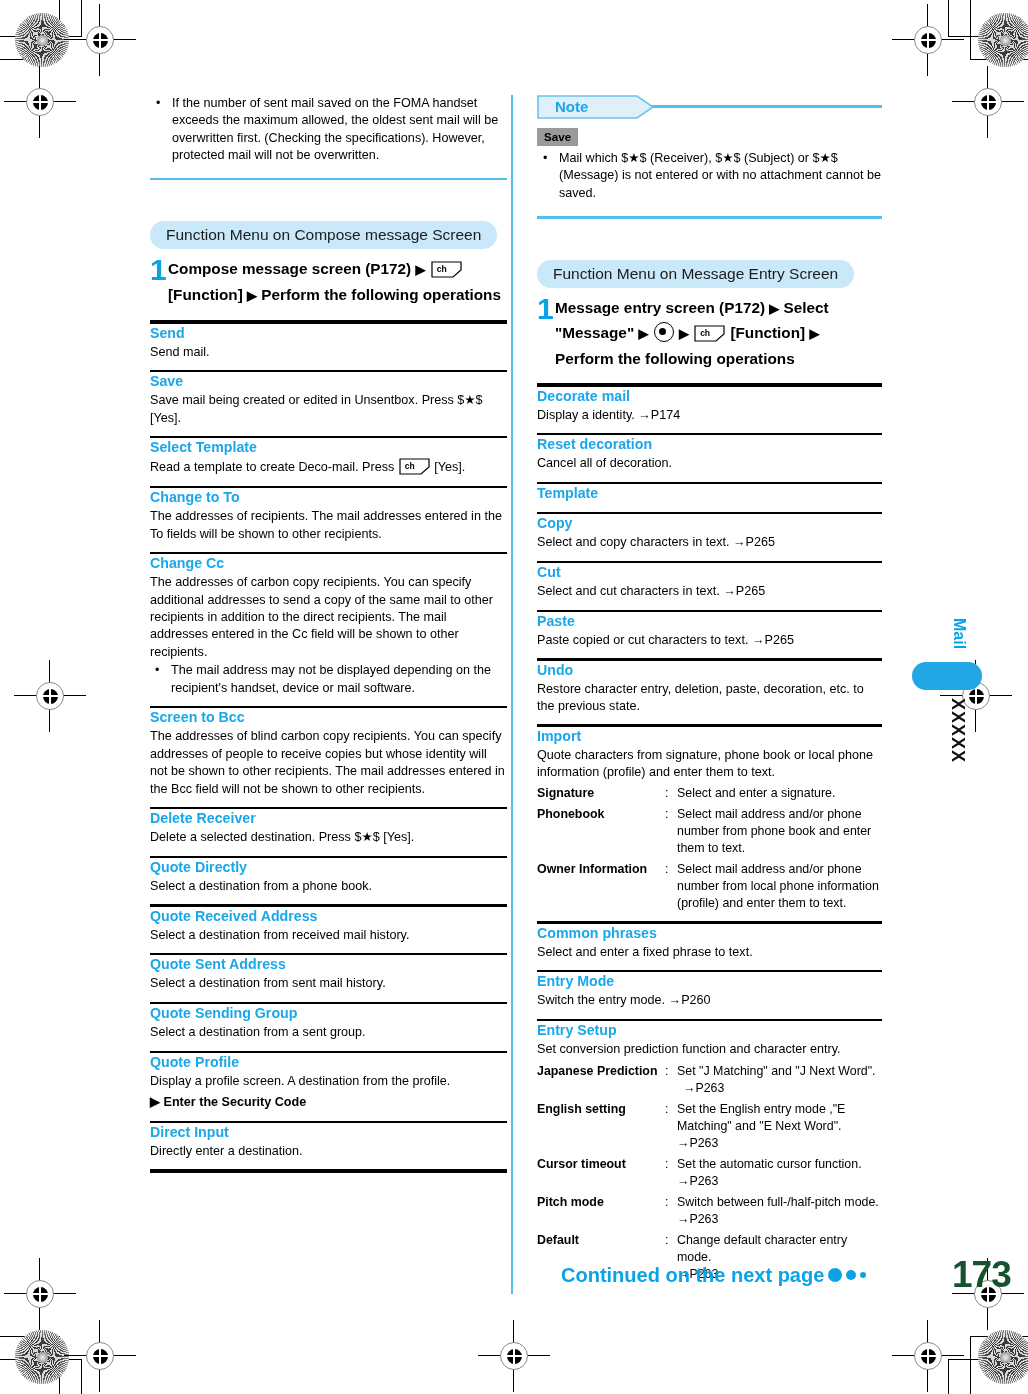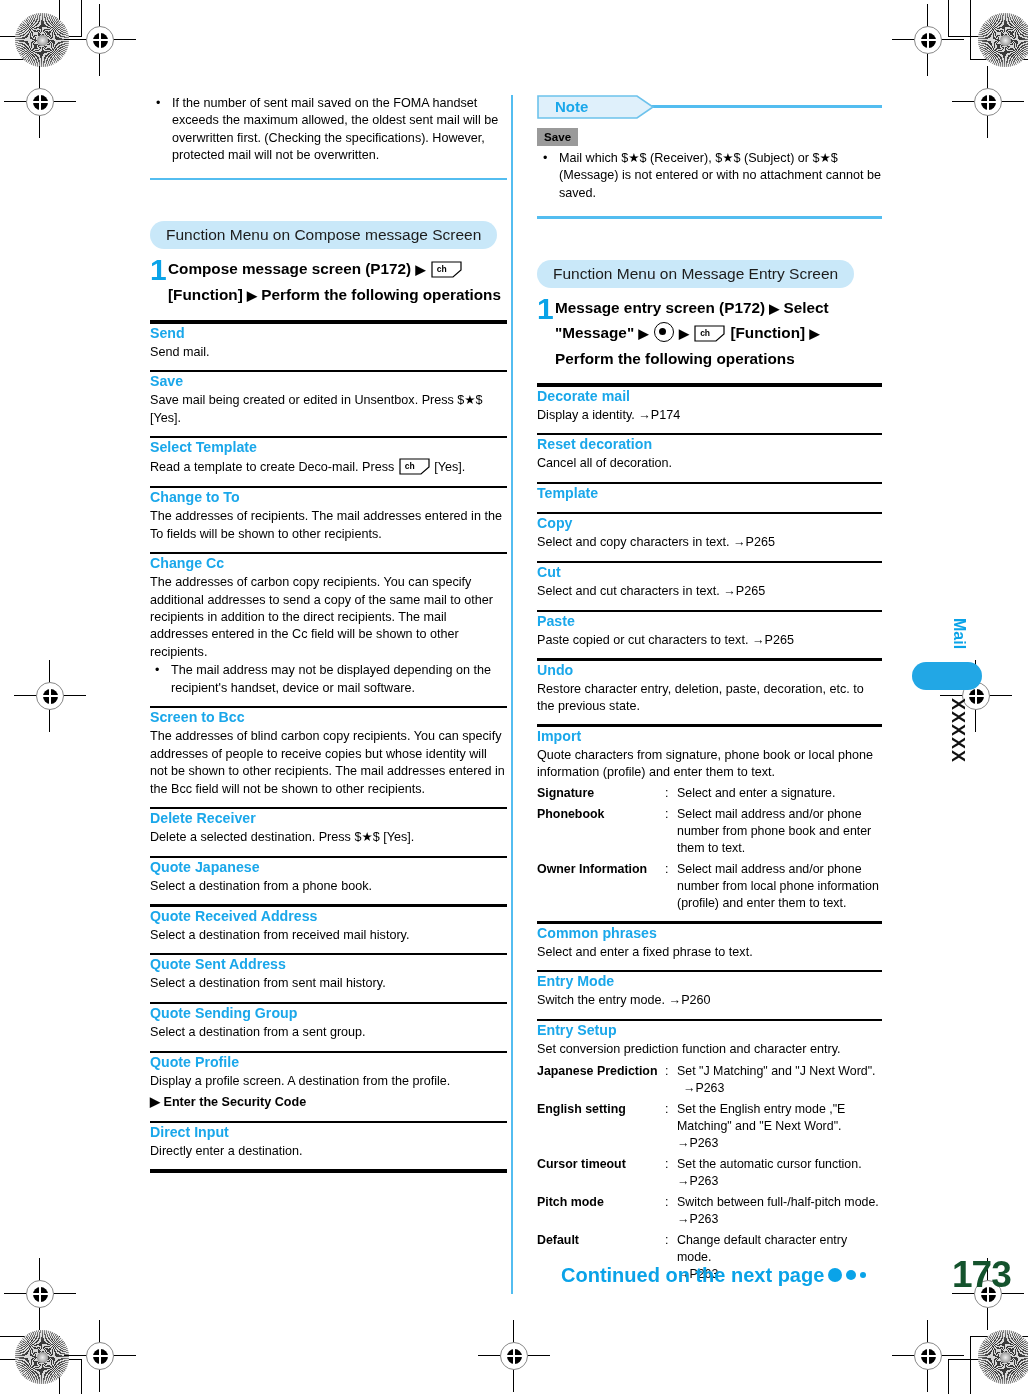--- a/index.html
+++ b/index.html
@@ -321,21 +321,21 @@
     
     <div class="entry-rule"></div>
     <div class="entry">
       <div class="entry-title">Delete Receiver</div>
       <div class="entry-desc">Delete a selected destination. Press $★$ [Yes].</div>
     </div>
 
     
     <div class="entry-rule"></div>
     <div class="entry">
-      <div class="entry-title">Quote Japanese</div>
+      <div class="entry-title">Quote Directly</div>
       <div class="entry-desc">Select a destination from a phone book.</div>
     </div>
 
     
     <div class="entry-rule"></div>
     <div class="entry">
       <div class="entry-title">Quote Received Address</div>
       <div class="entry-desc">Select a destination from received mail history.</div>
     </div>
 

